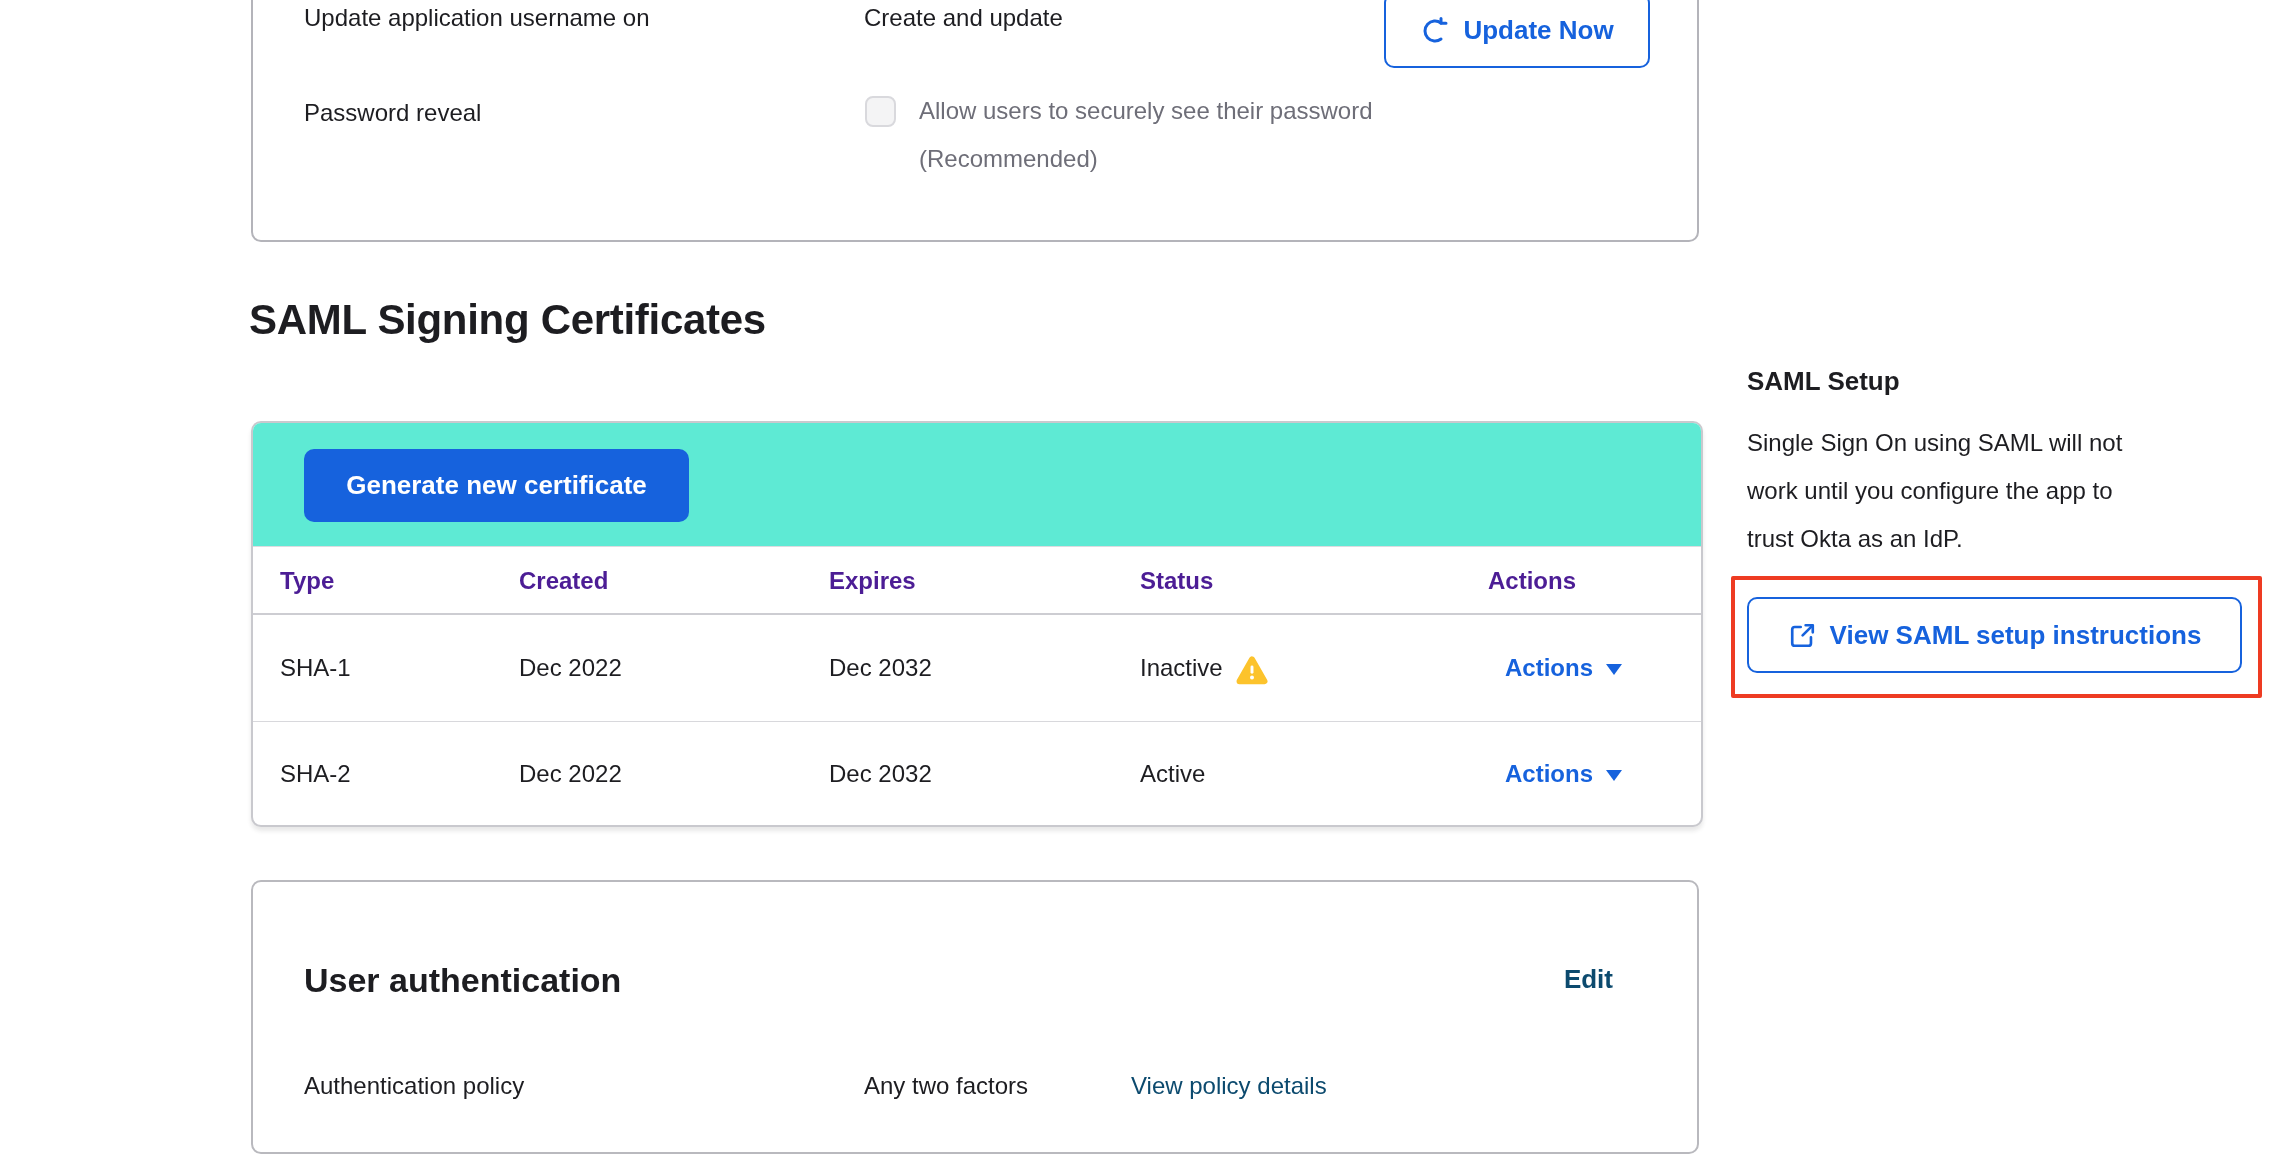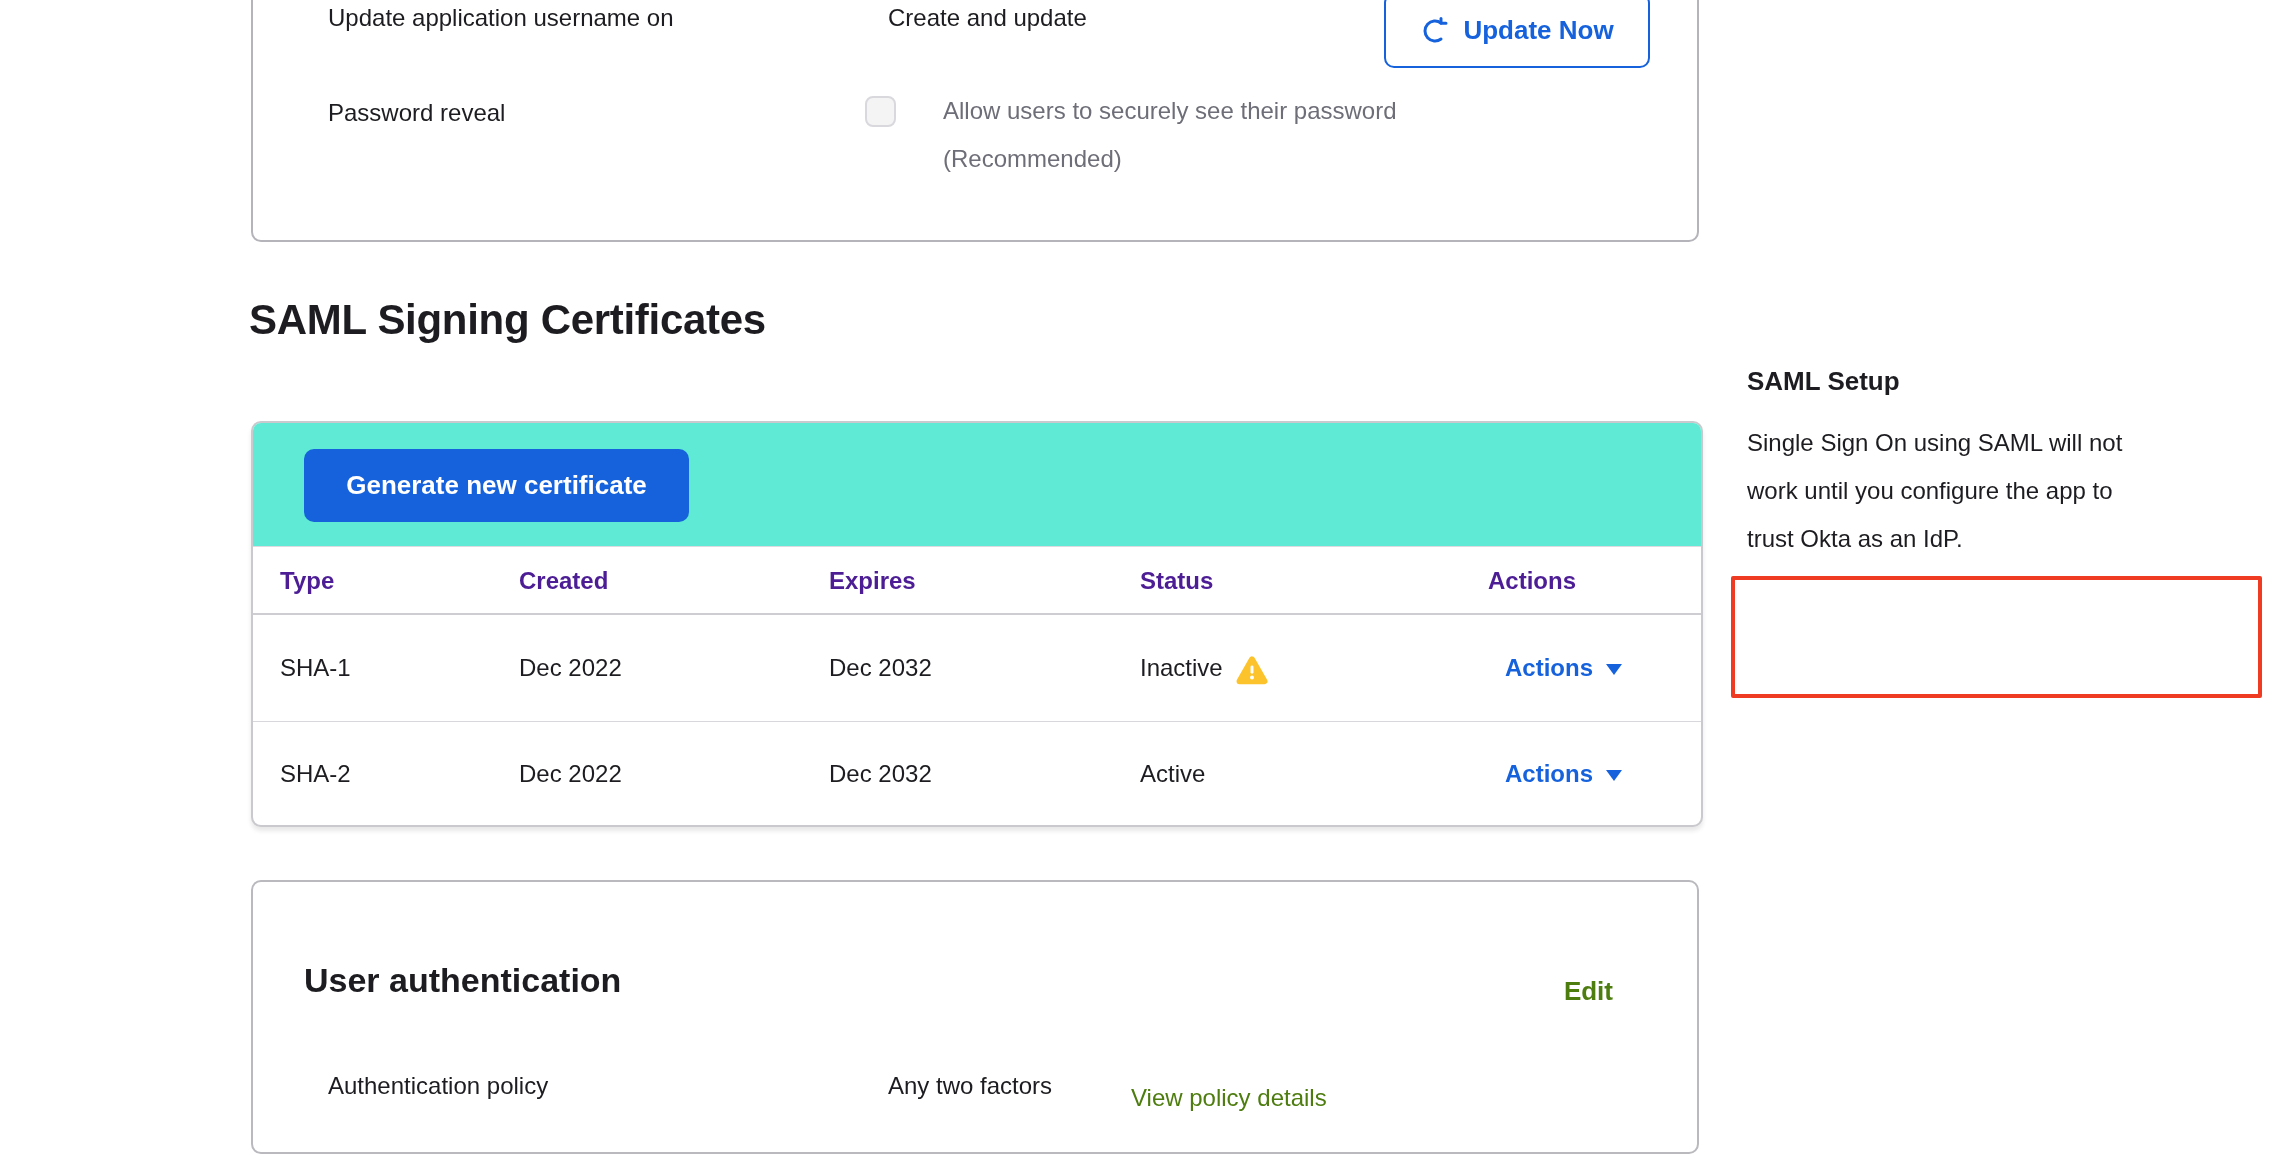--- a/index.html
+++ b/index.html
@@ -2,21 +2,21 @@
 <html><head>
 <meta charset="utf-8">
 <style>
   html,body{margin:0;padding:0;background:#ffffff;}
   #page{
     position:relative;width:2279px;height:1158px;overflow:hidden;background:#ffffff;
     font-family:"Liberation Sans","DejaVu Sans",sans-serif;color:#1d1d21;
   }
   .abs{position:absolute;}
   .card{position:absolute;background:#fff;border:2px solid #b4b4ba;border-radius:10px;box-sizing:border-box;}
-  .label{font-size:24px;color:#1d1d21;margin-left:24px;}
+  .label{font-size:24px;color:#1d1d21;}
   .gray-text{color:#6e6e78;}
   .bold{font-weight:700;}
   
   #top-card{left:251px;top:-130px;width:1448px;height:372px;}
   
   .outline-btn{
     display:flex;align-items:center;justify-content:center;gap:13px;
     background:#ffffff;border:2px solid #1662dd;border-radius:10px;box-sizing:border-box;
     font-size:26px;font-weight:700;color:#1662dd;cursor:pointer;
   }
@@ -49,21 +49,21 @@
   .col-actions{left:1252px;}
   .actions-link{display:flex;align-items:center;font-size:24px;font-weight:700;color:#1662dd;cursor:pointer;}
   .caret{width:0;height:0;border-left:8px solid transparent;border-right:8px solid transparent;border-top:11px solid #1662dd;margin-left:13px;margin-top:3px;}
   
   #auth-card{left:251px;top:880px;width:1448px;height:274px;border-color:#b9b9be;}
   
   #saml-setup-heading{left:1747px;top:366px;font-size:26px;font-weight:700;color:#1d1d21;}
   #saml-setup-desc{left:1747px;top:419px;width:560px;font-size:24px;line-height:48px;color:#1d1d21;}
   #red-annotation{left:1731px;top:576px;width:531px;height:122px;border:4px solid #ee3b22;border-radius:2px;box-sizing:border-box;}
   #saml-instructions-btn{left:1747px;top:597px;width:495px;height:76px;}
-  .link{color:#4d7c0f;cursor:pointer;text-decoration:none;margin-top:12px;}
+  .link{color:#0c4a6e;cursor:pointer;text-decoration:none;}
   svg{display:block;}
 </style>
 </head>
 <body>
 
 <div id="page">
 
   <div id="top-card" class="card">
 
     <div class="abs label" style="left:51px;top:132px;">Update application username on</div>
@@ -156,14 +156,24 @@
   <div id="saml-setup-heading" class="abs">SAML Setup</div>
 
   <div id="saml-setup-desc" class="abs">
     <div>Single Sign On using SAML will not</div>
     <div>work until you configure the app to</div>
     <div>trust Okta as an IdP.</div>
   </div>
 
   <div id="red-annotation" class="abs"></div>
 
+  <div id="saml-instructions-btn" class="abs outline-btn">
+    <span>
+      <svg width="29" height="29" viewBox="0 0 24 24" fill="none" stroke="#1662dd" stroke-width="2.2" stroke-linecap="round" stroke-linejoin="round">
+        <path d="M10.5 5H5.6C4.4 5 3.5 5.9 3.5 7.1v11.3c0 1.2.9 2.1 2.1 2.1h11.3c1.2 0 2.1-.9 2.1-2.1v-4.9"></path>
+        <path d="M14.6 3.5h5.9v5.9"></path>
+        <path d="M20.2 3.8 12.1 11.9"></path>
+      </svg>
+    </span>
+    <span>View SAML setup instructions</span>
+  </div>
 
 </div>
 
 </body></html>

